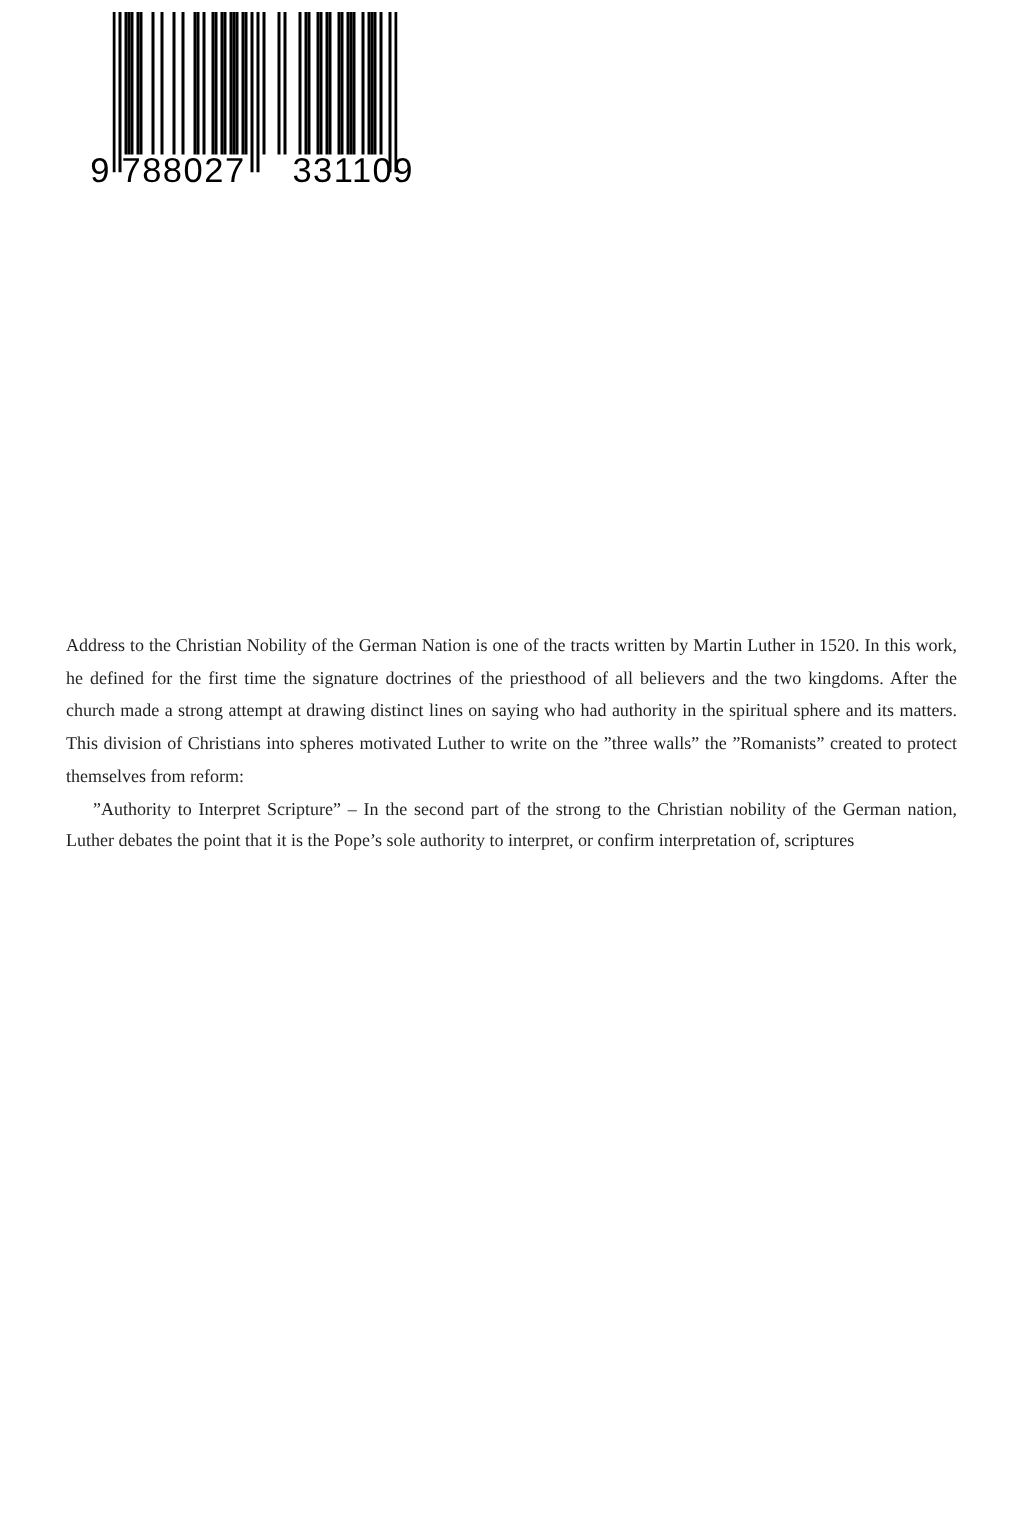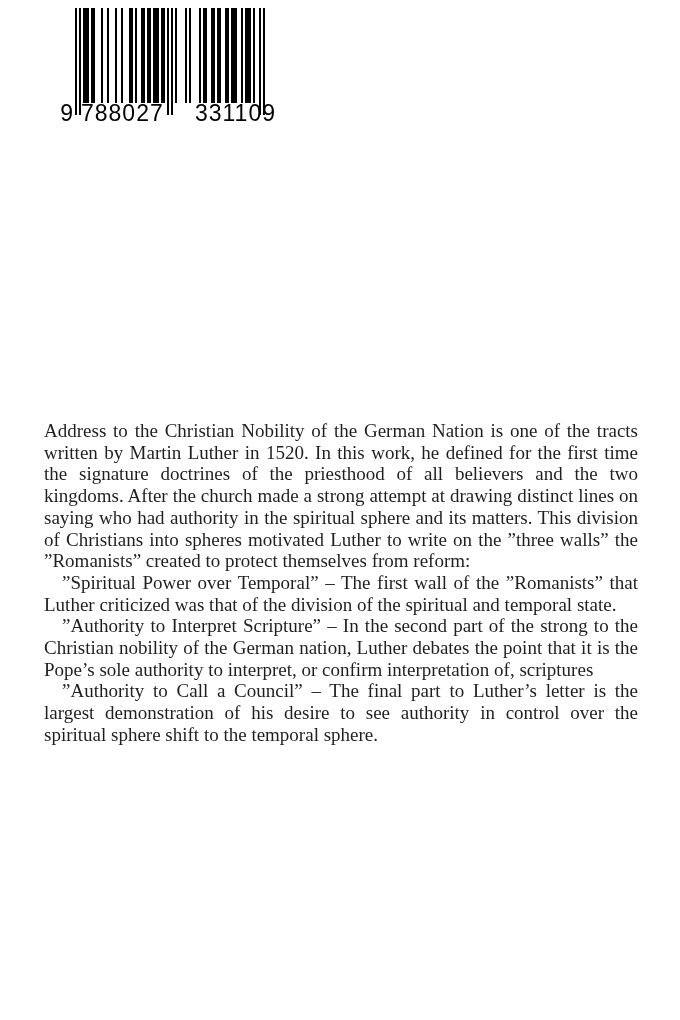--- a/index.html
+++ b/index.html
@@ -57,21 +57,21 @@
     letter-spacing: 1px;
   }
 
   
   .text-block {
     position: absolute;
     top: 420px;
     left: 44px;
     width: 594px;
     font-family: "Liberation Serif", serif;
-    font-size: 19px;
+    font-size: 12px;
     line-height: 21.7px;
     color: #1f1f1f;
     text-align: justify;
   }
   .text-block p {
     margin: 0;
     padding: 0;
   }
   .text-block p + p {
     text-indent: 18px;
@@ -132,18 +132,16 @@
         <rect x="184" y="0" width="2" height="107"></rect>
         <rect x="188" y="0" width="2" height="107"></rect>
       </svg>
     <div class="bc-digit-first">9</div>
     <div class="bc-group bc-group-left">788027</div>
     <div class="bc-group bc-group-right">331109</div>
   </div>
 
   <div class="text-block">
     <p>Address to the Christian Nobility of the German Nation is one of the tracts written by Martin Luther in 1520. In this work, he defined for the first time the signature doctrines of the priesthood of all believers and the two kingdoms. After the church made a strong attempt at drawing distinct lines on saying who had authority in the spiritual sphere and its matters. This division of Christians into spheres motivated Luther to write on the ”three walls” the ”Romanists” created to protect themselves from reform:</p>
-    <p>”Spiritual Power over Temporal” – The first wall of the ”Romanists” that Luther criticized was that of the division of the spiritual and temporal state.</p>
     <p>”Authority to Interpret Scripture” – In the second part of the strong to the Christian nobility of the German nation, Luther debates the point that it is the Pope’s sole authority to interpret, or confirm interpretation of, scriptures</p>
-    <p>”Authority to Call a Council” – The final part to Luther’s letter is the largest demonstration of his desire to see authority in control over the spiritual sphere shift to the temporal sphere.</p>
   </div>
 
 </div>
 
 </body></html>

